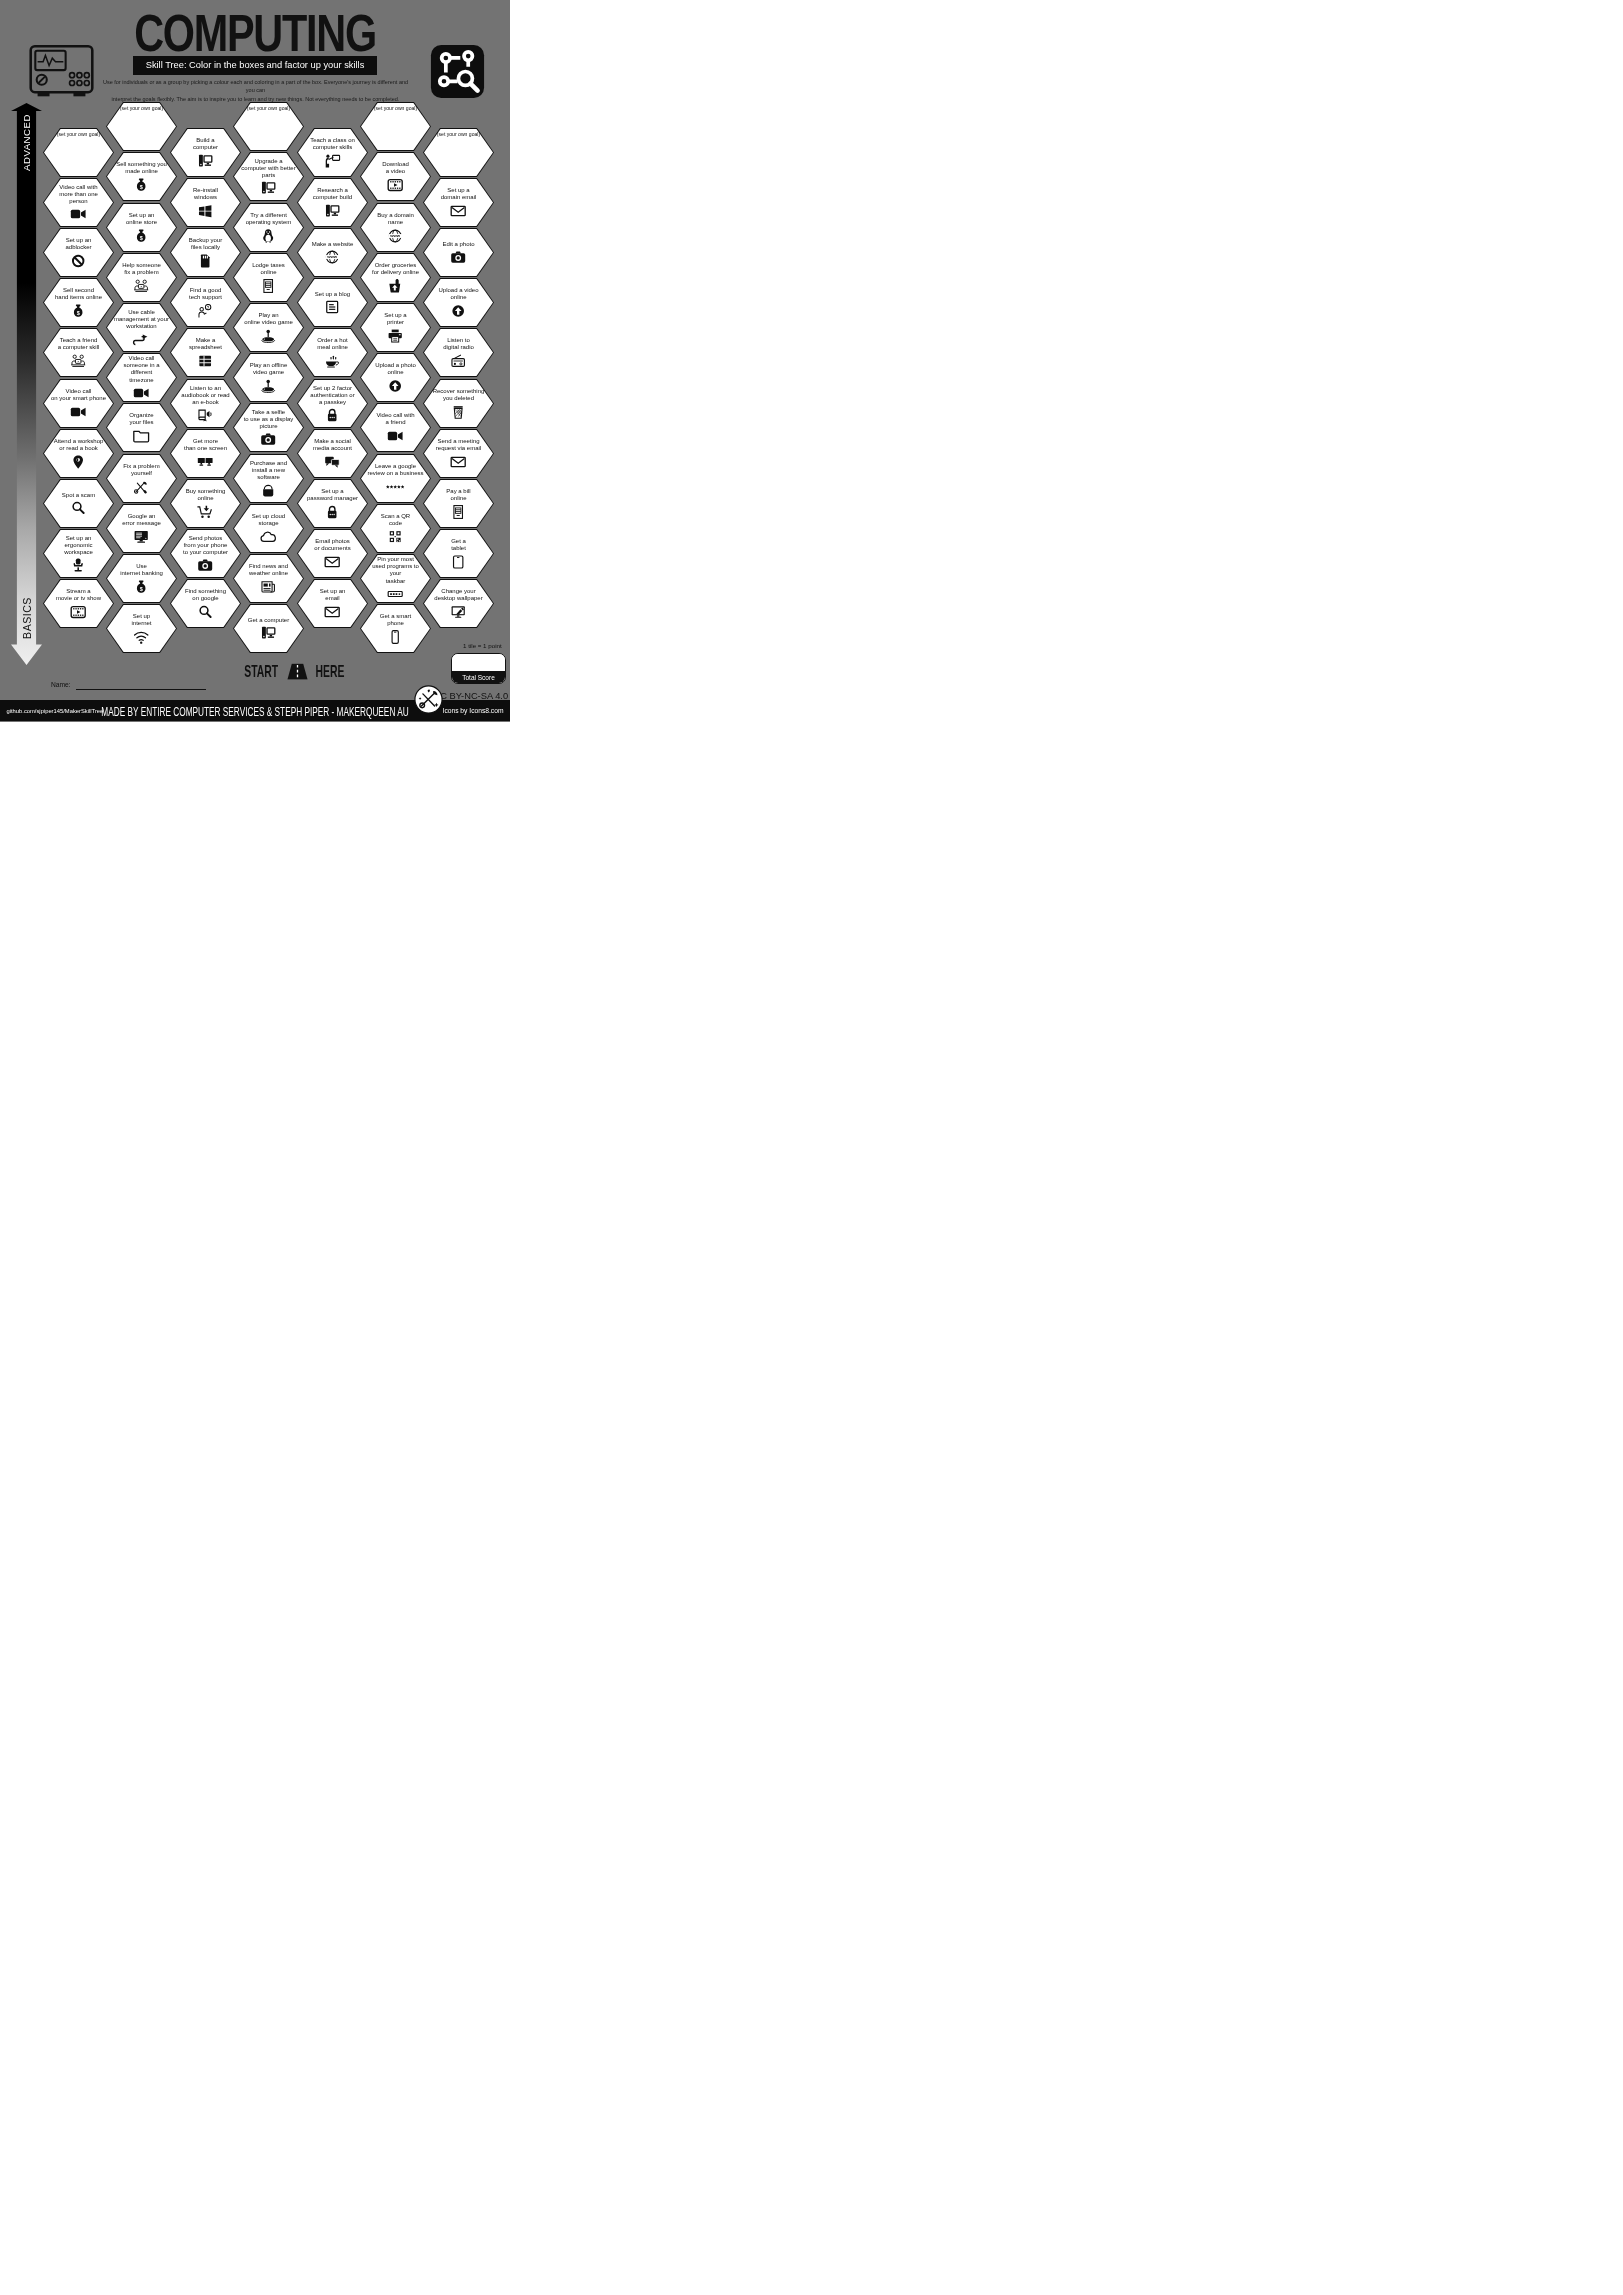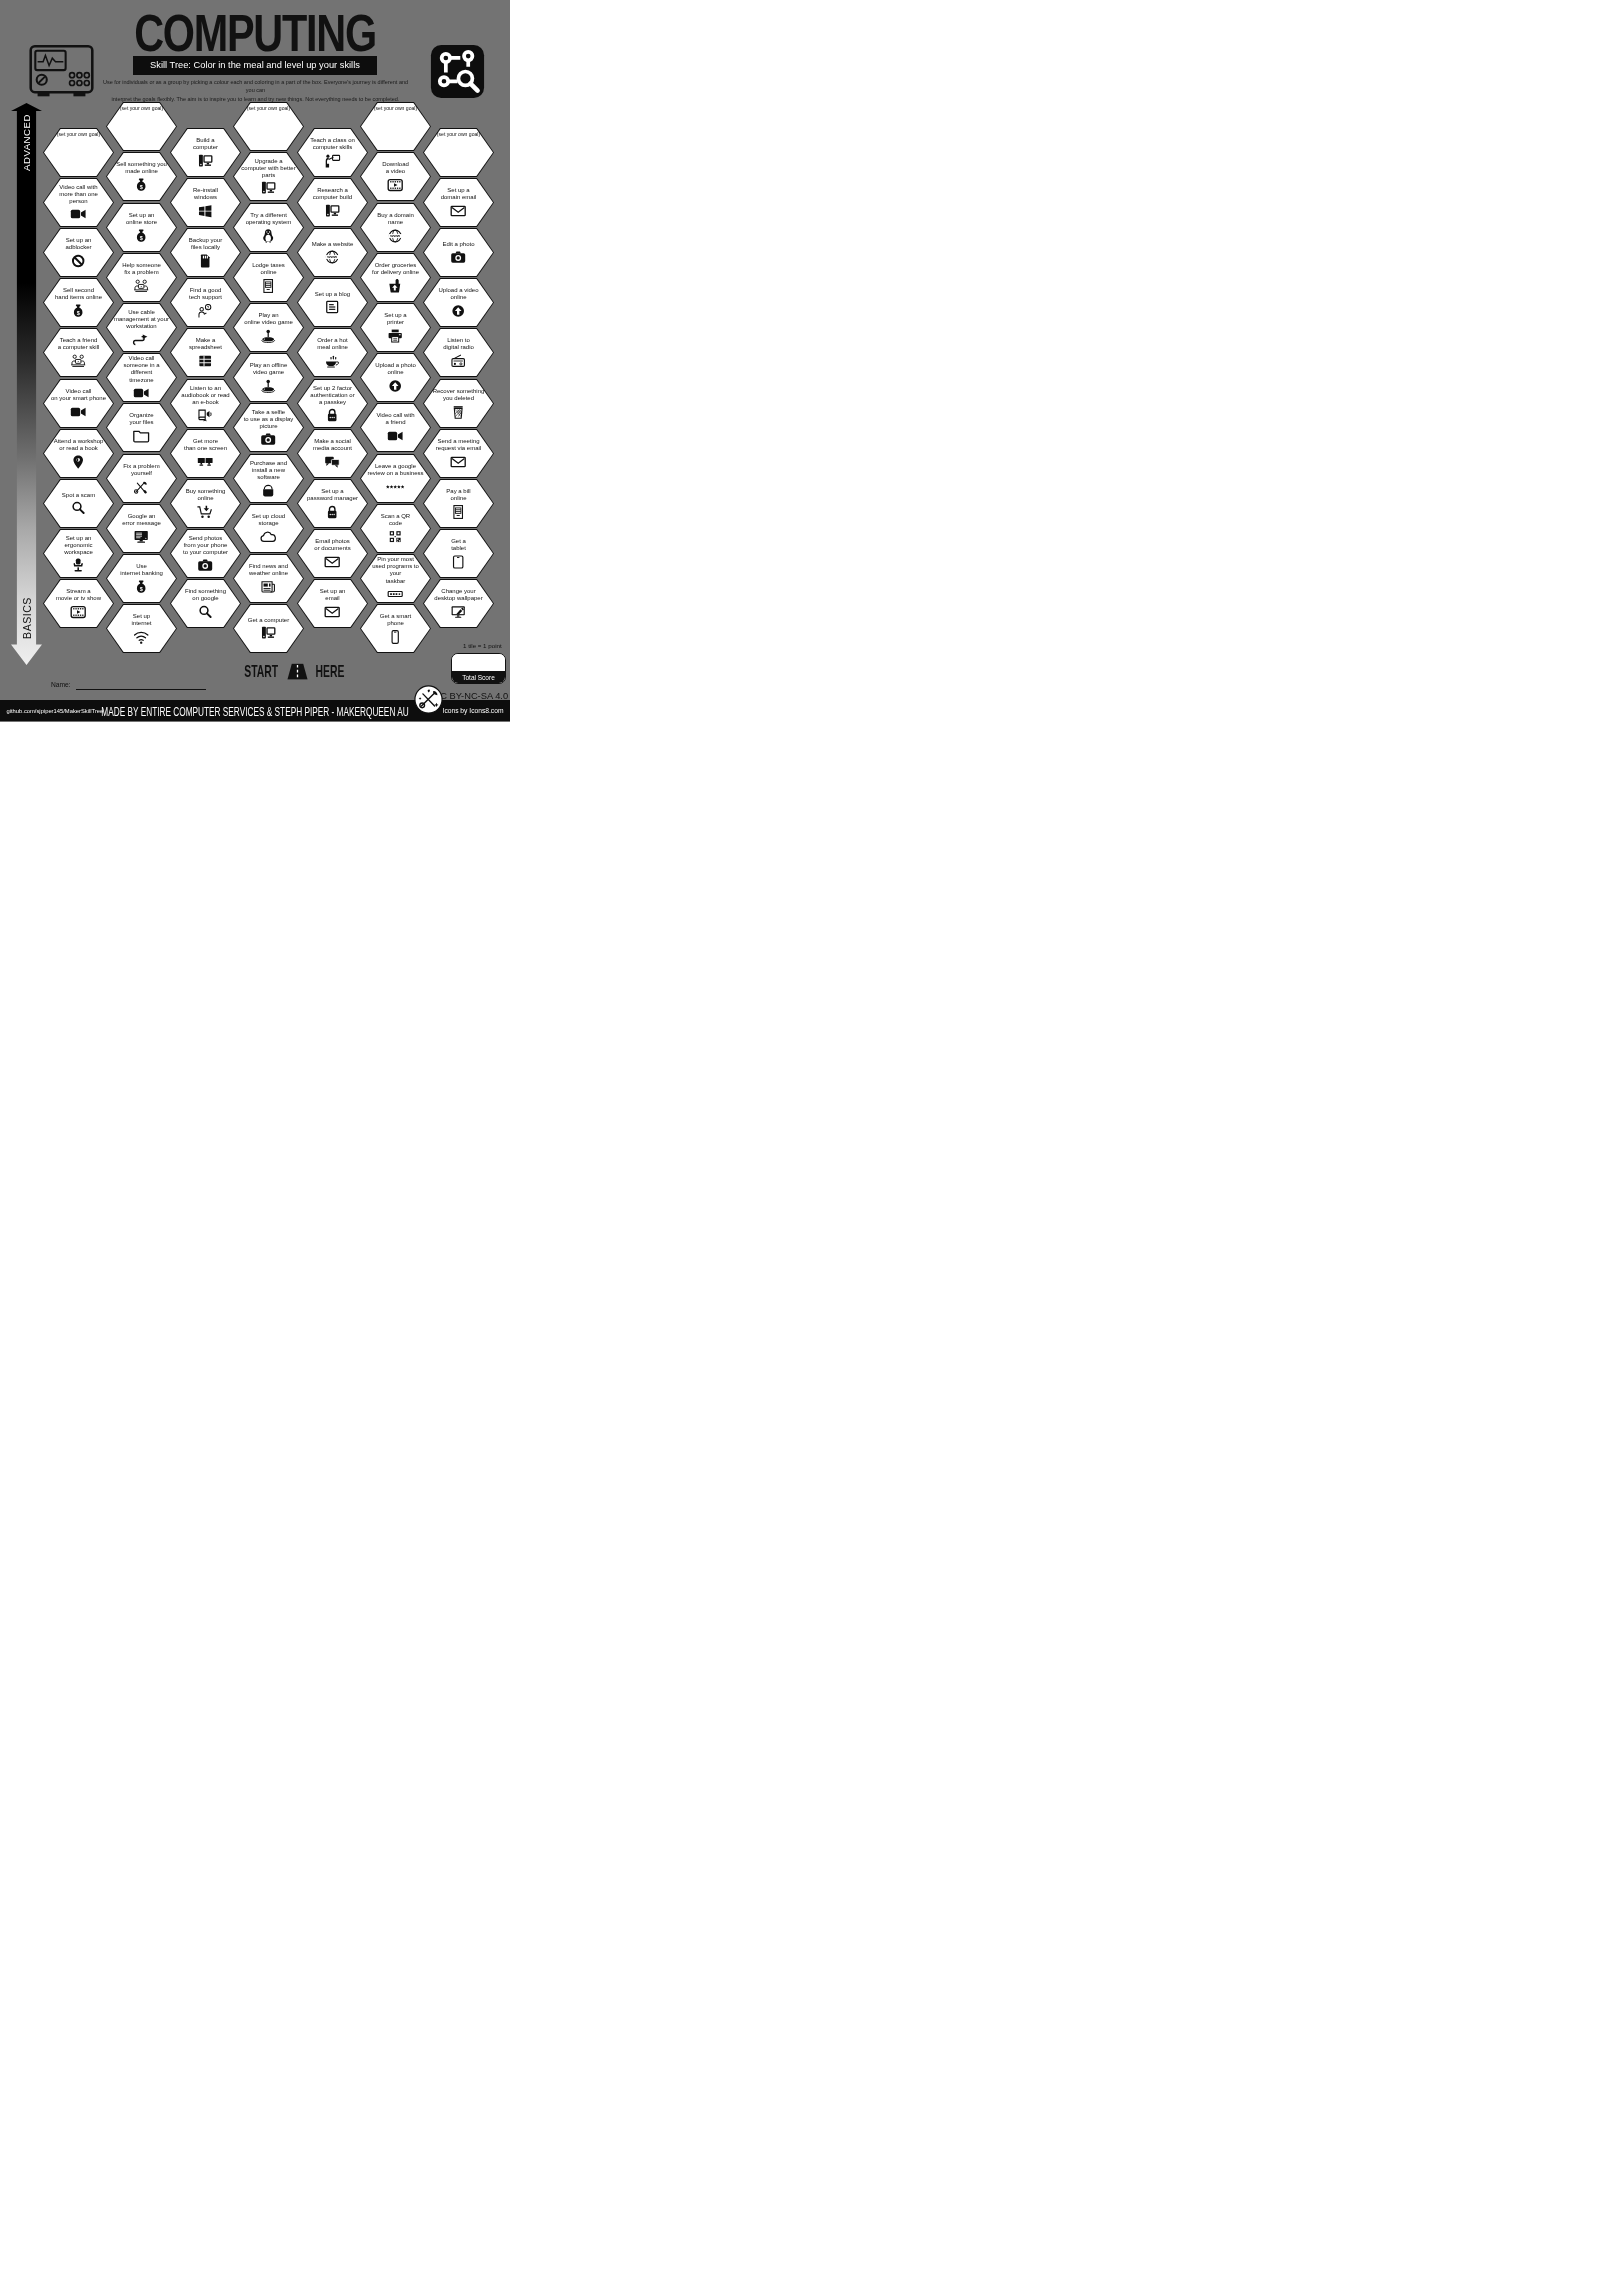--- a/index.html
+++ b/index.html
@@ -410,21 +410,21 @@
         <path d="M11 1h26l10 36H1z" fill="#111"></path>
         <line x1="24" y1="4" x2="24" y2="35" stroke="#fff" stroke-width="3" stroke-dasharray="6 5"></line>
       </symbol>
 </defs>
 </svg>
 
 <div class="page">
 
   <h1 class="title">COMPUTING</h1>
   <div class="subtitle-bar">
-    <span>Skill Tree:  Color in the meal and level up your skills</span>
+    <span>Skill Tree:  Color in the boxes and factor up your skills</span>
   </div>
   <div class="description">Use for individuals or as a group by picking a colour each and coloring in a part of the box.  Everyone's journey is different and you can
 interpret the goals flexibly.  The aim is to inspire you to learn and try new things. Not everything needs to be completed.</div>
 
   <svg id="dev-icon" class="hdr-icon" width="65" height="57" viewBox="0 0 140 124">
     <rect x="3" y="7" width="134" height="100" rx="9" fill="none" stroke="#111" stroke-width="5.5"></rect>
     <rect x="13" y="17" width="66" height="42" rx="4" fill="none" stroke="#111" stroke-width="4.5"></rect>
     <polyline points="18,41 30,41 35,27 43,49 50,33 57,41 74,41" fill="none" stroke="#111" stroke-width="3.2"></polyline>
     <circle cx="27" cy="80" r="11" fill="none" stroke="#111" stroke-width="4.5"></circle>
     <line x1="20" y1="87" x2="34" y2="73" stroke="#111" stroke-width="4"></line>

